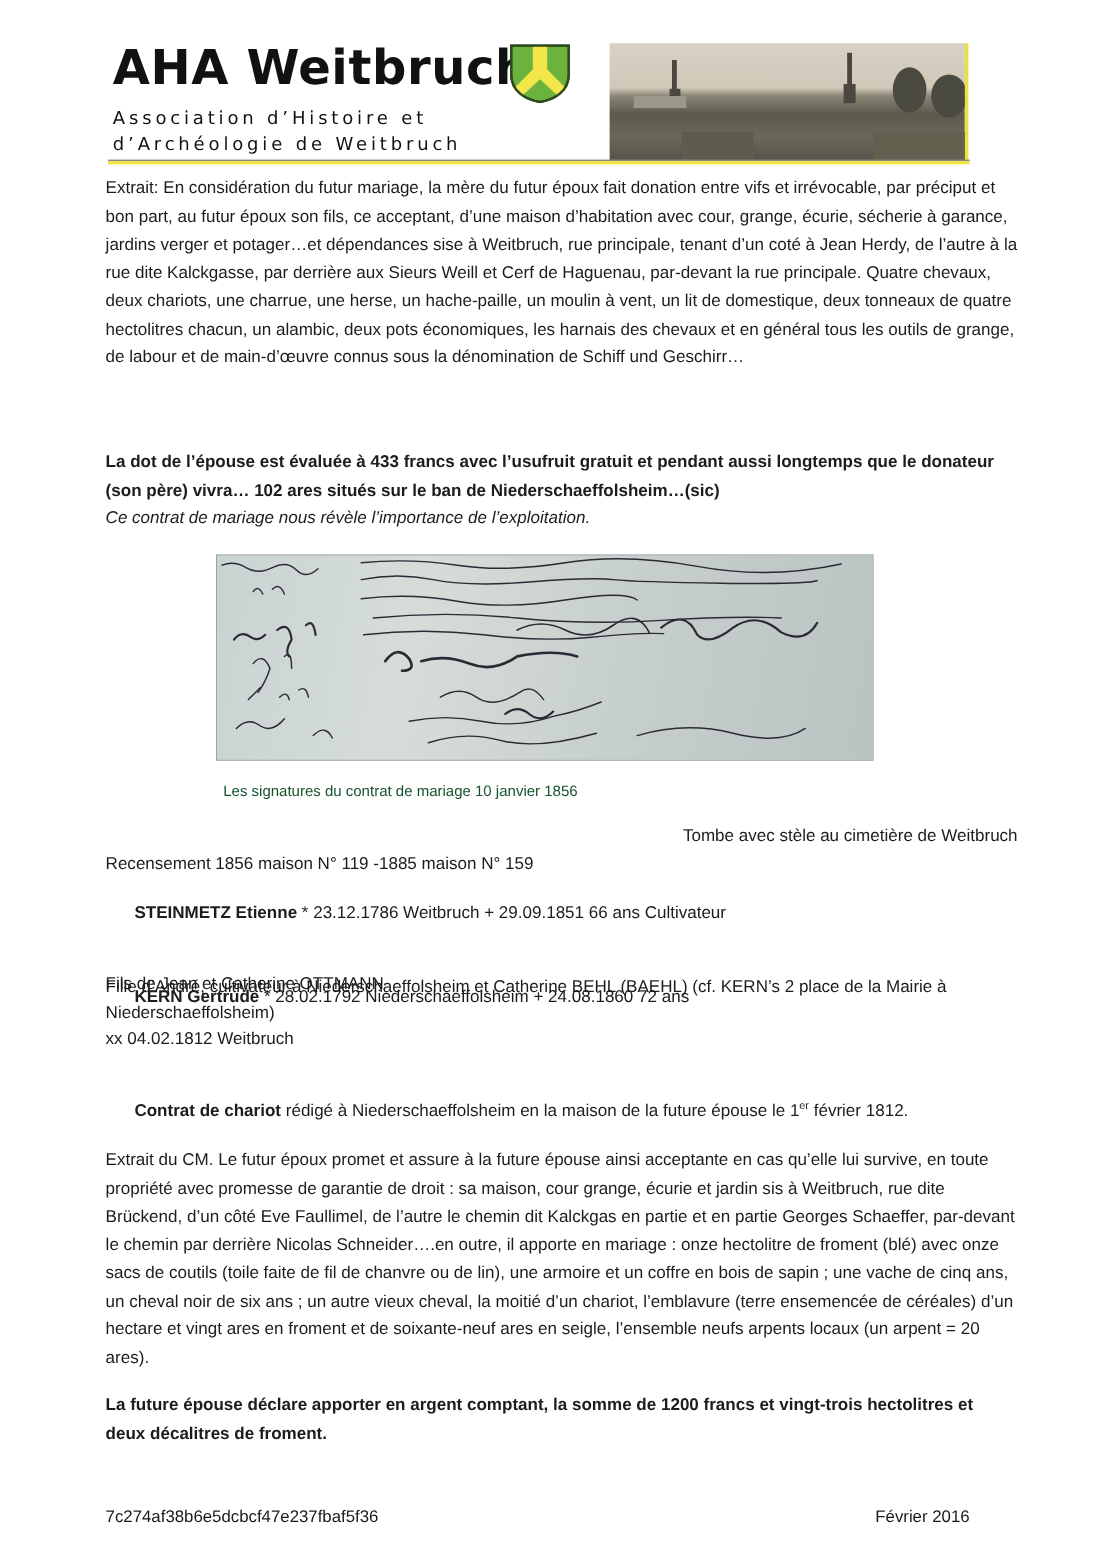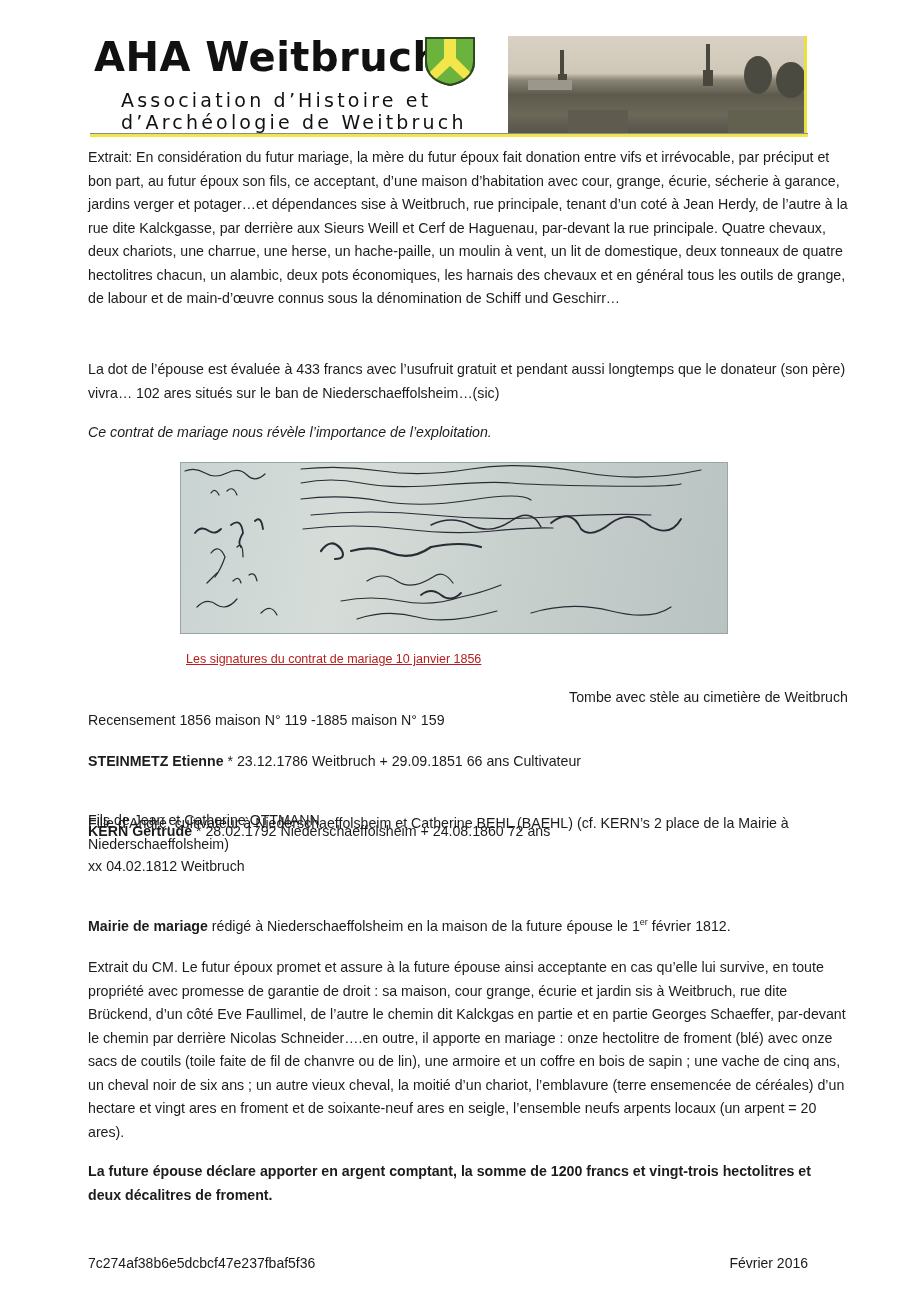--- a/index.html
+++ b/index.html
@@ -9,21 +9,21 @@
   }
   .header { position: absolute; left: 90px; top: 34px; width: 718px; height: 104px; }
   .logo-title {
     position: absolute; left: 4px; top: 0px;
     font-family: "DejaVu Sans", sans-serif; font-weight: bold;
     font-size: 40px; letter-spacing: 0.5px; color: #111;
   }
   .shield { position: absolute; left: 334px; top: 2px; width: 52px; height: 50px; }
   .logo-sub {
     position: absolute; left: 4px; font-family: "DejaVu Sans", sans-serif;
-    font-size: 19px; letter-spacing: 3.2px; color: #111; white-space: nowrap; margin-left: 27px;
+    font-size: 15px; letter-spacing: 3.2px; color: #111; white-space: nowrap;
   }
   .logo-sub.l1 { top: 55px; }
   .logo-sub.l2 { top: 77px; text-align: center; }
   .header-rule {
     position: absolute; left: 0; top: 99px; width: 718px; height: 4px;
     background: linear-gradient(#8a8a8a 0 1px, #f2e54a 1px 100%);
   }
   .photo {
     position: absolute; left: 418px; top: 2px; width: 296px; height: 98px;
     border-right: 3px solid #ece041;
@@ -34,30 +34,30 @@
   .spire { position: absolute; background: #4a473e; }
   .tree { position: absolute; border-radius: 50%; background: #4b4a40; }
   .roof { position: absolute; background: #6e6b5c; }
 
   .content {
     position: absolute; left: 88px; top: 0; width: 760px;
     font-family: "Liberation Sans", sans-serif; font-size: 14.2px; line-height: 23.5px; color: #1c1c1c;
   }
   .para { position: absolute; left: 0; width: 760px; margin: 0; }
   .italic { font-style: italic; }
-  b { font-weight: bold; }
+  b { font-weight: bold; margin-left: 24px; }
   sup { font-size: 9px; line-height: 0; margin-top: 40px; }
 
   .sig-img {
     position: absolute; left: 180px; top: 462px; width: 546px; height: 170px;
     background: linear-gradient(100deg, #c9d3d2 0%, #d6ddd9 30%, #c8d0cd 60%, #b9c3c2 100%);
     border: 1px solid #9aa6a6; overflow: hidden;
   }
   .sig-img svg { position: absolute; left: 0; top: 0; }
-  .caption { position: absolute; left: 186px; top: 652px; font-size: 12.5px; color: #b91c1c; text-decoration: underline; }
+  .caption { position: absolute; left: 186px; top: 652px; font-size: 12.5px; color: #14532d; }
   .footer-left { position: absolute; left: 88px; top: 1255px; font-size: 14px; }
   .footer-right { position: absolute; right: 108px; top: 1255px; font-size: 14px; }
 </style>
 </head>
 <body>
 
 <div class="header">
   <div class="logo-title">AHA Weitbruch</div>
   <div class="shield">
     <svg width="52" height="50" viewBox="0 0 52 50">
@@ -77,33 +77,33 @@
     <div class="tree" style="left:236px; top:20px; width:28px; height:38px;"></div>
     <div class="tree" style="left:268px; top:26px; width:30px; height:36px;"></div>
     <div class="roof" style="left:60px; top:74px; width:60px; height:26px; background:#5f5c4f;"></div>
     <div class="roof" style="left:220px; top:74px; width:80px; height:26px; background:#62604f;"></div>
   </div>
   <div class="header-rule"></div>
 </div>
 
 <div class="content">
   <p class="para" style="top:146px;">Extrait: En considération du futur mariage, la mère du futur époux fait donation entre vifs et irrévocable, par préciput et bon part, au futur époux son fils, ce acceptant, d’une maison d’habitation avec cour, grange, écurie, sécherie à garance, jardins verger et potager…et dépendances sise à Weitbruch, rue principale, tenant d’un coté à Jean Herdy, de l’autre à la rue dite Kalckgasse, par derrière aux Sieurs Weill et Cerf de Haguenau, par-devant la rue principale. Quatre chevaux, deux chariots, une charrue, une herse, un hache-paille, un moulin à vent, un lit de domestique, deux tonneaux de quatre hectolitres chacun, un alambic, deux pots économiques, les harnais des chevaux et en général tous les outils de grange, de labour et de main-d’œuvre connus sous la dénomination de Schiff und Geschirr…</p>
-  <p class="para" style="top:358px;">La dot de l’épouse est évaluée à 433 francs avec l’usufruit gratuit et pendant aussi longtemps que le donateur (son père) vivra… 102 ares situés sur le ban de Niederschaeffolsheim…(sic)</p>
+  <p class="para" style="top:374px;font-weight:bold;">La dot de l’épouse est évaluée à 433 francs avec l’usufruit gratuit et pendant aussi longtemps que le donateur (son père) vivra… 102 ares situés sur le ban de Niederschaeffolsheim…(sic)</p>
   <p class="para italic" style="top:421px;">Ce contrat de mariage nous révèle l’importance de l’exploitation.</p>
 
   <p class="para" style="top:686px;text-align:right;">Tombe avec stèle au cimetière de Weitbruch</p>
   <p class="para" style="top:709px;">Recensement 1856 maison N° 119 -1885   maison N° 159</p>
 
   <p class="para" style="top:750px;"><b>STEINMETZ Etienne</b><span>   * 23.12.1786 Weitbruch + 29.09.1851 66 ans   Cultivateur</span></p>
   <p class="para" style="top:809px;">Fils de Jean et Catherine OTTMANN</p>
   <p class="para" style="top:820px;"><b>KERN Gertrude</b><span> * 28.02.1792 Niederschaeffolsheim + 24.08.1860 72 ans</span></p>
   <p class="para" style="top:813px; line-height:21px;">Fille d’André, cultivateur à Niederschaeffolsheim et Catherine BEHL (BAEHL) (cf. KERN’s  2 place de la Mairie à Niederschaeffolsheim)</p>
   <p class="para" style="top:855px;">xx 04.02.1812 Weitbruch</p>
 
-  <p class="para" style="top:915px;"><b>Mairie de mariage</b><span> rédigé à Niederschaeffolsheim en la maison de la future épouse le 1</span><sup>er</sup><span> février 1812.</span></p>
+  <p class="para" style="top:915px;"><b>Contrat de chariot</b><span> rédigé à Niederschaeffolsheim en la maison de la future épouse le 1</span><sup>er</sup><span> février 1812.</span></p>
   <p class="para" style="top:956px;">Extrait du CM. Le futur époux promet et assure à la future épouse ainsi acceptante en cas qu’elle lui survive, en toute propriété avec promesse de garantie de droit : sa maison, cour grange, écurie et jardin sis à Weitbruch, rue dite Brückend, d’un côté Eve Faullimel, de l’autre le chemin dit Kalckgas en partie et en partie Georges Schaeffer, par-devant le chemin par derrière Nicolas Schneider….en outre, il apporte en mariage : onze hectolitre de froment (blé) avec onze sacs de coutils (toile faite de fil de chanvre ou de lin), une armoire et un coffre en bois de sapin ; une vache de cinq ans, un cheval noir de six ans ;  un autre vieux cheval, la moitié d’un chariot, l’emblavure (terre ensemencée de céréales) d’un hectare et vingt ares en froment et de soixante-neuf ares en seigle, l’ensemble neufs arpents locaux (un arpent = 20 ares).</p>
   <p class="para" style="top:1160px;font-weight:bold;">La future épouse déclare apporter en argent comptant, la somme de 1200 francs et vingt-trois  hectolitres et deux décalitres de froment.</p>
 </div>
 
 <div class="sig-img">
   <svg width="546" height="170" viewBox="0 0 546 170" fill="none" stroke="#2a2a35" stroke-width="1.2" stroke-linecap="round">
     <path d="M4 8 q10 -4 20 2 t22 0 t20 2 t18 -1"></path>
     <path d="M120 6 q40 -4 80 2 t90 -2 t110 3 t120 -2"></path>
     <path d="M120 20 q30 -6 60 0 t80 2 t70 -2 t90 3 t80 -2"></path>
     <path d="M120 36 q40 -5 80 2 t90 -1 t60 0"></path>

